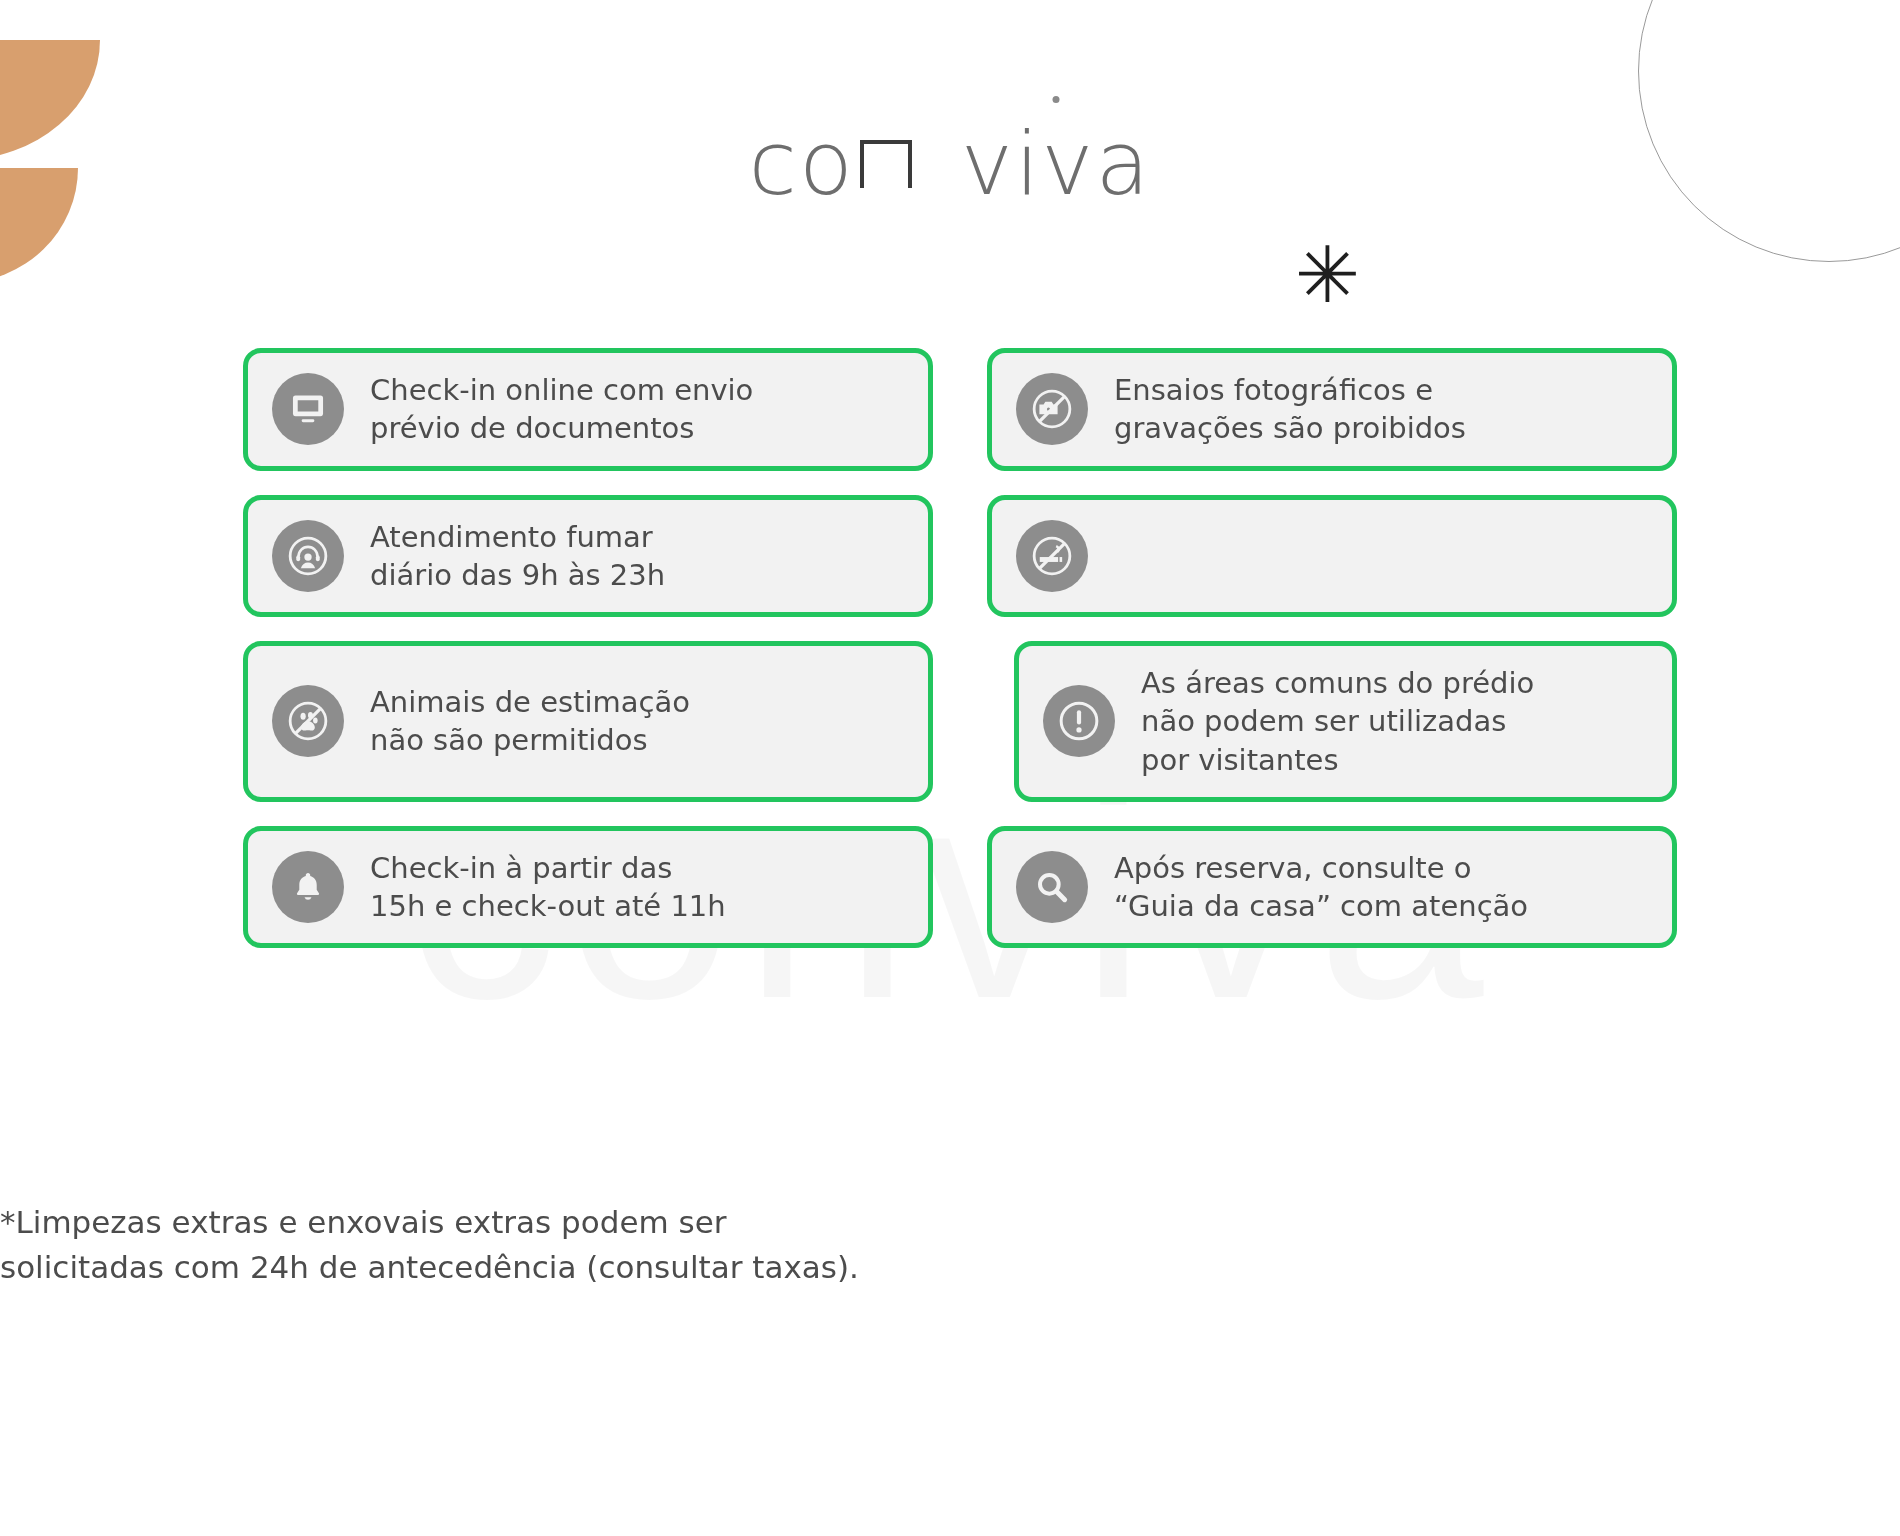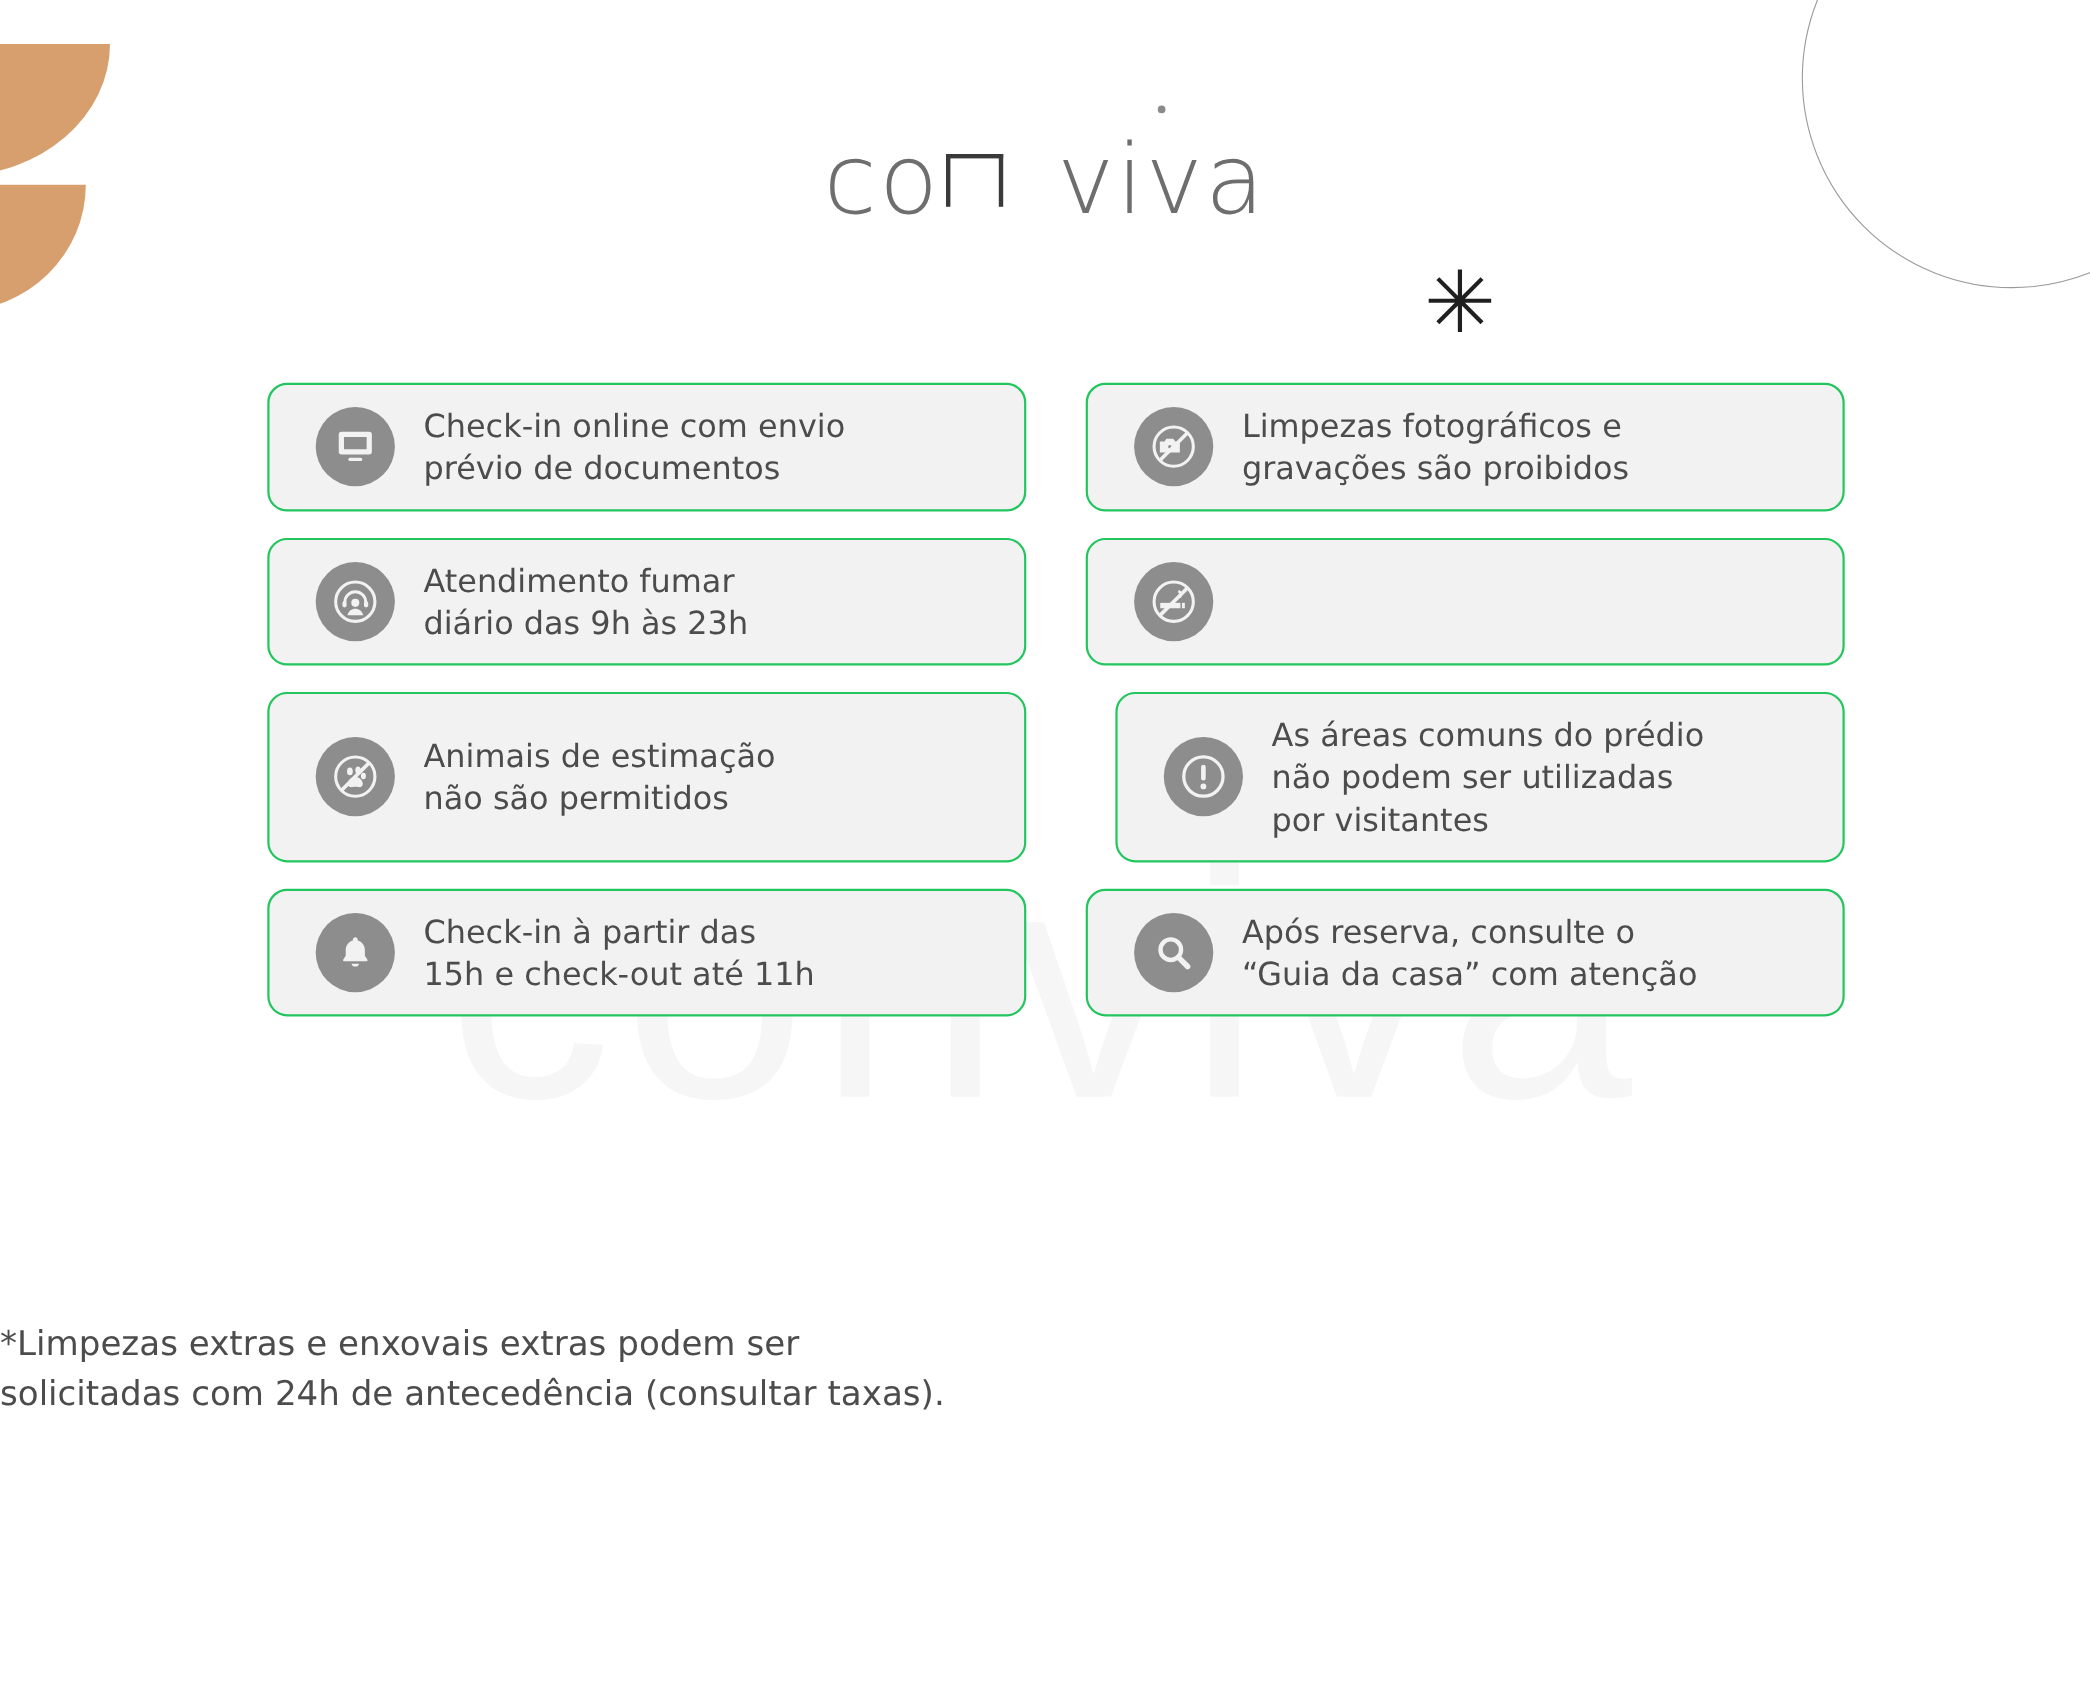--- a/index.html
+++ b/index.html
@@ -144,26 +144,26 @@
     left: 243px;
     top: 348px;
     width: 1434px;
     display: grid;
     grid-template-columns: 690px 690px;
     column-gap: 54px;
     row-gap: 24px;
   }
   .card {
     background: #f2f2f2;
-    border: 2px solid #22c55e;
+    border: 5px solid #22c55e;
     border-radius: 18px;
     display: flex;
     align-items: center;
     gap: 26px;
-    padding: 18px 42px;
+    padding: 18px 24px;
     min-height: 116px;
     box-sizing: border-box;
   }
   .card.tall { min-height: 146px; margin-left: 27px; }
 
   .icon-badge {
     flex: 0 0 auto;
     width: 72px;
     height: 72px;
     border-radius: 50%;
@@ -234,21 +234,21 @@
 
   <div class="card">
     <span class="icon-badge">
       <svg width="42" height="42" viewBox="0 0 24 24" fill="none" stroke="currentColor" stroke-width="1.6">
         <circle cx="12" cy="12" r="10.2"></circle>
         <path d="M4.8 9.4h2.4l1-1.5h3.6l1 1.5h2.4v5.6H4.8z" fill="currentColor" stroke="none"></path>
         <circle cx="10" cy="12.1" r="1.7" fill="#8d8d8d"></circle>
         <line x1="4.9" y1="19.1" x2="19.1" y2="4.9" stroke-width="1.9"></line>
       </svg>
     </span>
-    <span class="card-text">Limpezas fotográficos e
+    <span class="card-text">Ensaios fotográficos e
 gravações são proibidos</span>
   </div>
 
   <div class="card">
     <span class="icon-badge">
       <svg width="42" height="42" viewBox="0 0 24 24" fill="none" stroke="currentColor" stroke-width="1.6">
         <circle cx="12" cy="12" r="10.2"></circle>
         <path d="M6.6 12.2a5.4 5.4 0 0 1 10.8 0" stroke-width="1.5"></path>
         <rect x="5.3" y="11.6" width="2.2" height="3.4" rx="1.1" fill="currentColor" stroke="none"></rect>
         <rect x="16.5" y="11.6" width="2.2" height="3.4" rx="1.1" fill="currentColor" stroke="none"></rect>

